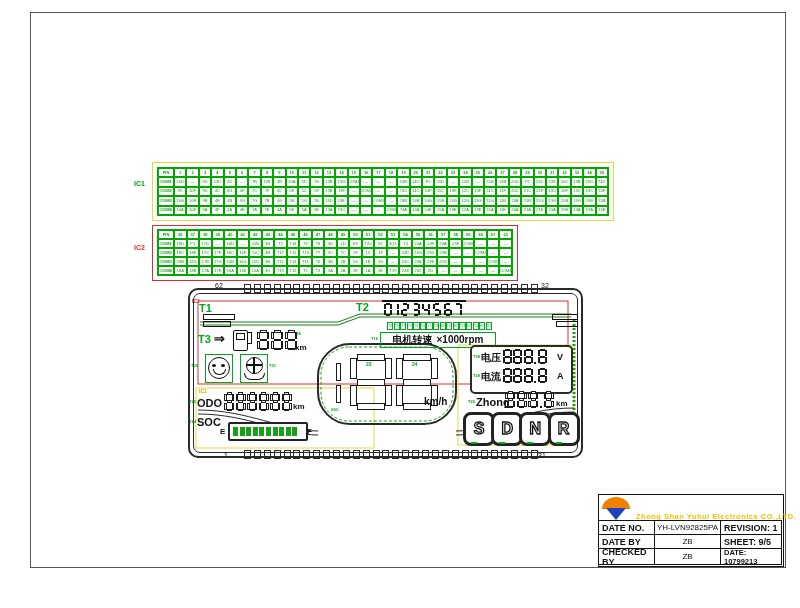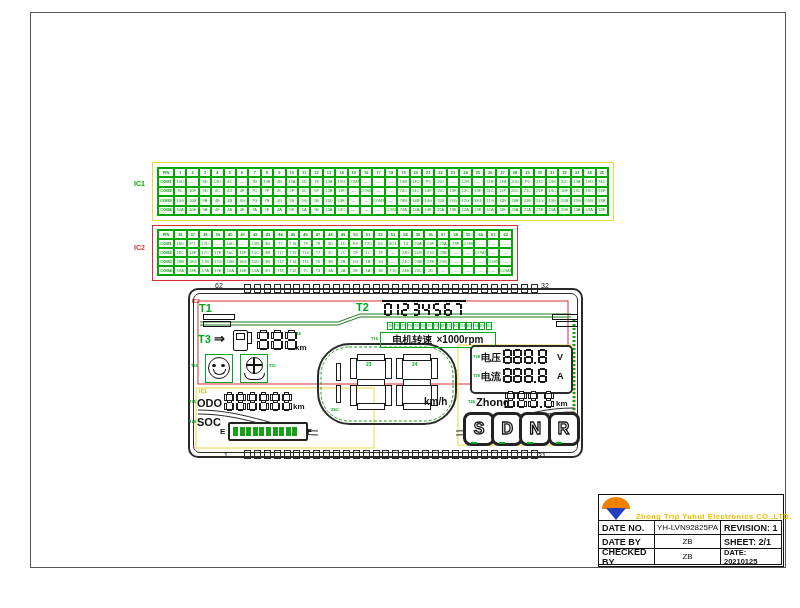--- a/index.html
+++ b/index.html
@@ -804,26 +804,26 @@
       <div class="abs" style="left: 527.4px; top: 442px; width: 6px; height: 2px; background: rgb(0, 168, 32);"></div>
       <div class="gear-btn" style="left: 547.6px; top: 412px;">R</div>
       <div class="abs" style="left: 555.6px; top: 442px; width: 6px; height: 2px; background: rgb(0, 168, 32);"></div>
     </div>
 
   <div class="abs" style="left:598px;top:494px;width:184px;height:71px;border:1px solid #111;"></div>
   <div class="logo" style="left:602px;top:497px;">
     <div class="top"></div>
     <div class="bot"></div>
   </div>
-  <div class="abs company-en" style="left:636px;top:513px;">Zhong Trip Yuhui Electronics CO.,LTD.</div>
+  <div class="abs company-en" style="left:636px;top:513px;">Zhong Shan Yuhui Electronics CO.,LTD.</div>
 
   <div class="tb-cell" style="left:598px;top:520px;width:57px;height:15px;font-size:9px;font-weight:bold;padding-left:3px;">DATE NO.</div>
   <div class="tb-cell" style="left:654px;top:520px;width:67px;height:15px;font-size:8px;justify-content:center;">YH-LVN92825PA</div>
   <div class="tb-cell" style="left:720px;top:520px;width:62px;height:15px;font-size:9px;font-weight:bold;padding-left:3px;">REVISION:  1</div>
 
   <div class="tb-cell" style="left:598px;top:534px;width:57px;height:15px;font-size:9px;font-weight:bold;padding-left:3px;">DATE BY</div>
   <div class="tb-cell" style="left:654px;top:534px;width:67px;height:15px;font-size:8px;justify-content:center;">ZB</div>
-  <div class="tb-cell" style="left:720px;top:534px;width:62px;height:15px;font-size:9px;font-weight:bold;padding-left:3px;">SHEET: 2/1</div>
+  <div class="tb-cell" style="left:720px;top:534px;width:62px;height:15px;font-size:9px;font-weight:bold;padding-left:3px;">SHEET: 9/5</div>
 
   <div class="tb-cell" style="left:598px;top:548px;width:57px;height:17px;font-size:9px;font-weight:bold;padding-left:3px;">CHECKED BY</div>
   <div class="tb-cell" style="left:654px;top:548px;width:67px;height:17px;font-size:8px;justify-content:center;">ZB</div>
-  <div class="tb-cell" style="left:720px;top:548px;width:62px;height:17px;font-size:7.5px;font-weight:bold;padding-left:3px;">DATE: 20210125</div>
+  <div class="tb-cell" style="left:720px;top:548px;width:62px;height:17px;font-size:7.5px;font-weight:bold;padding-left:3px;">DATE: 10799213</div>
 </div>
 
 </body></html>

